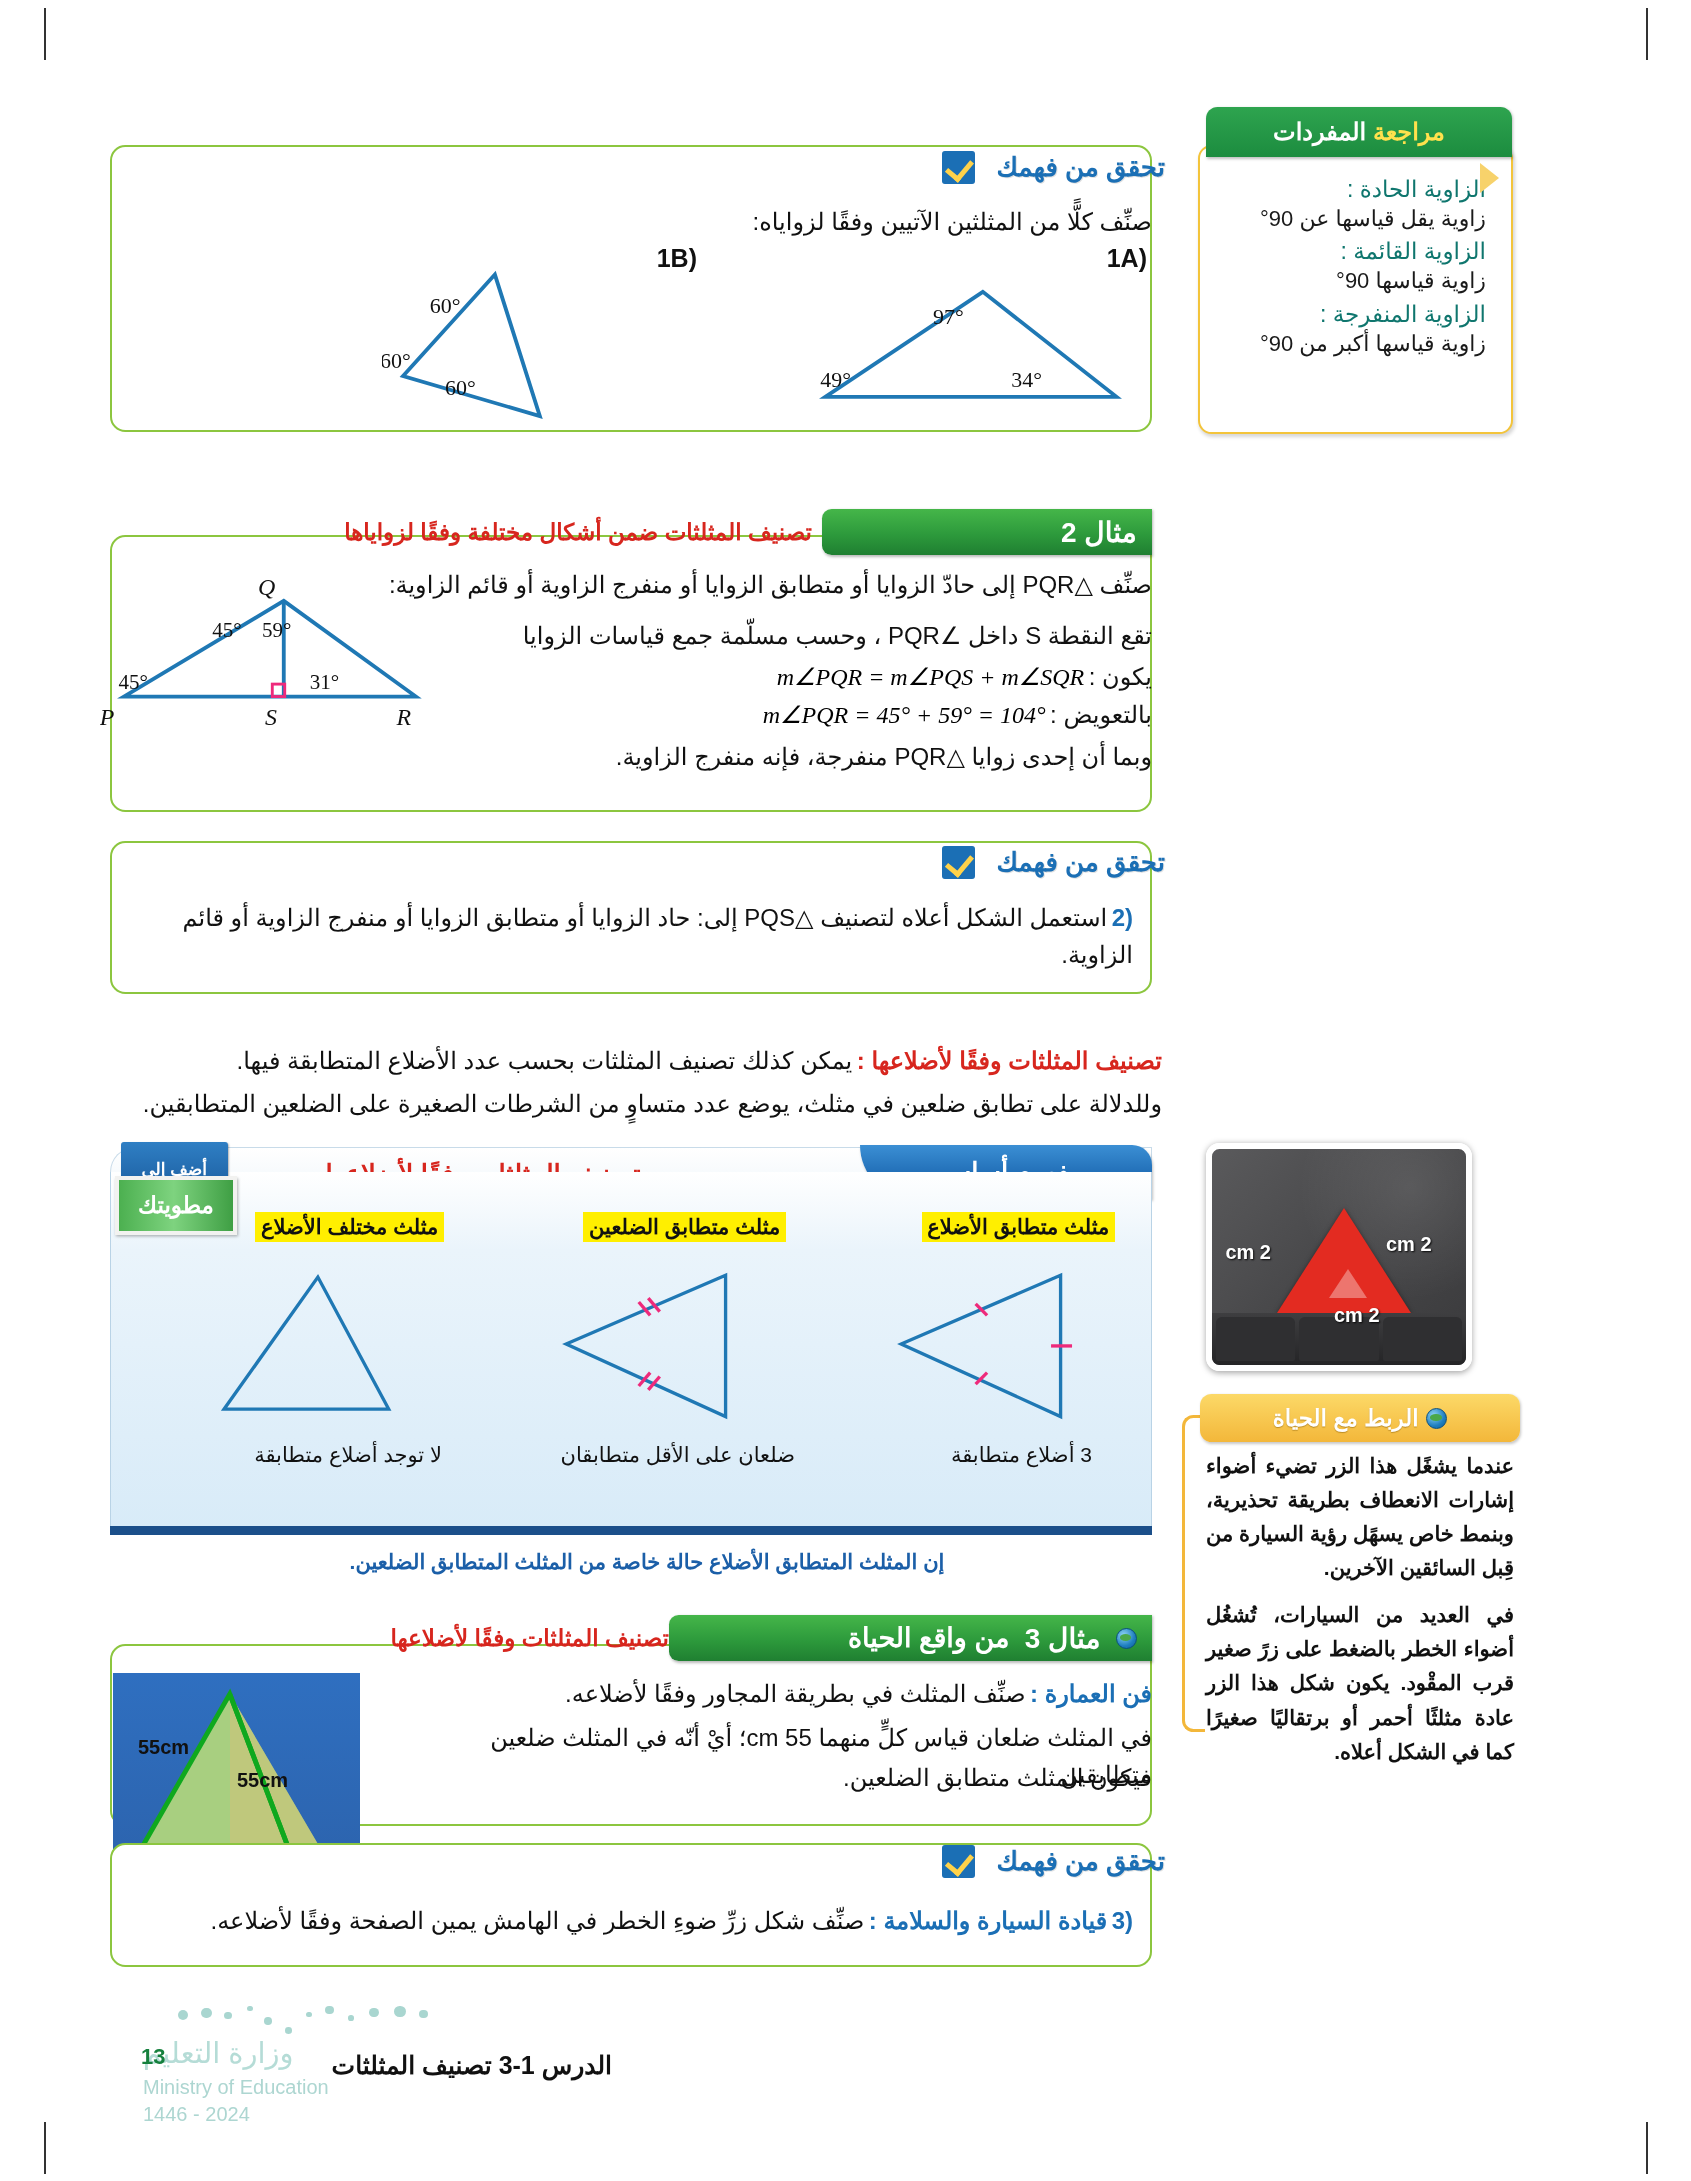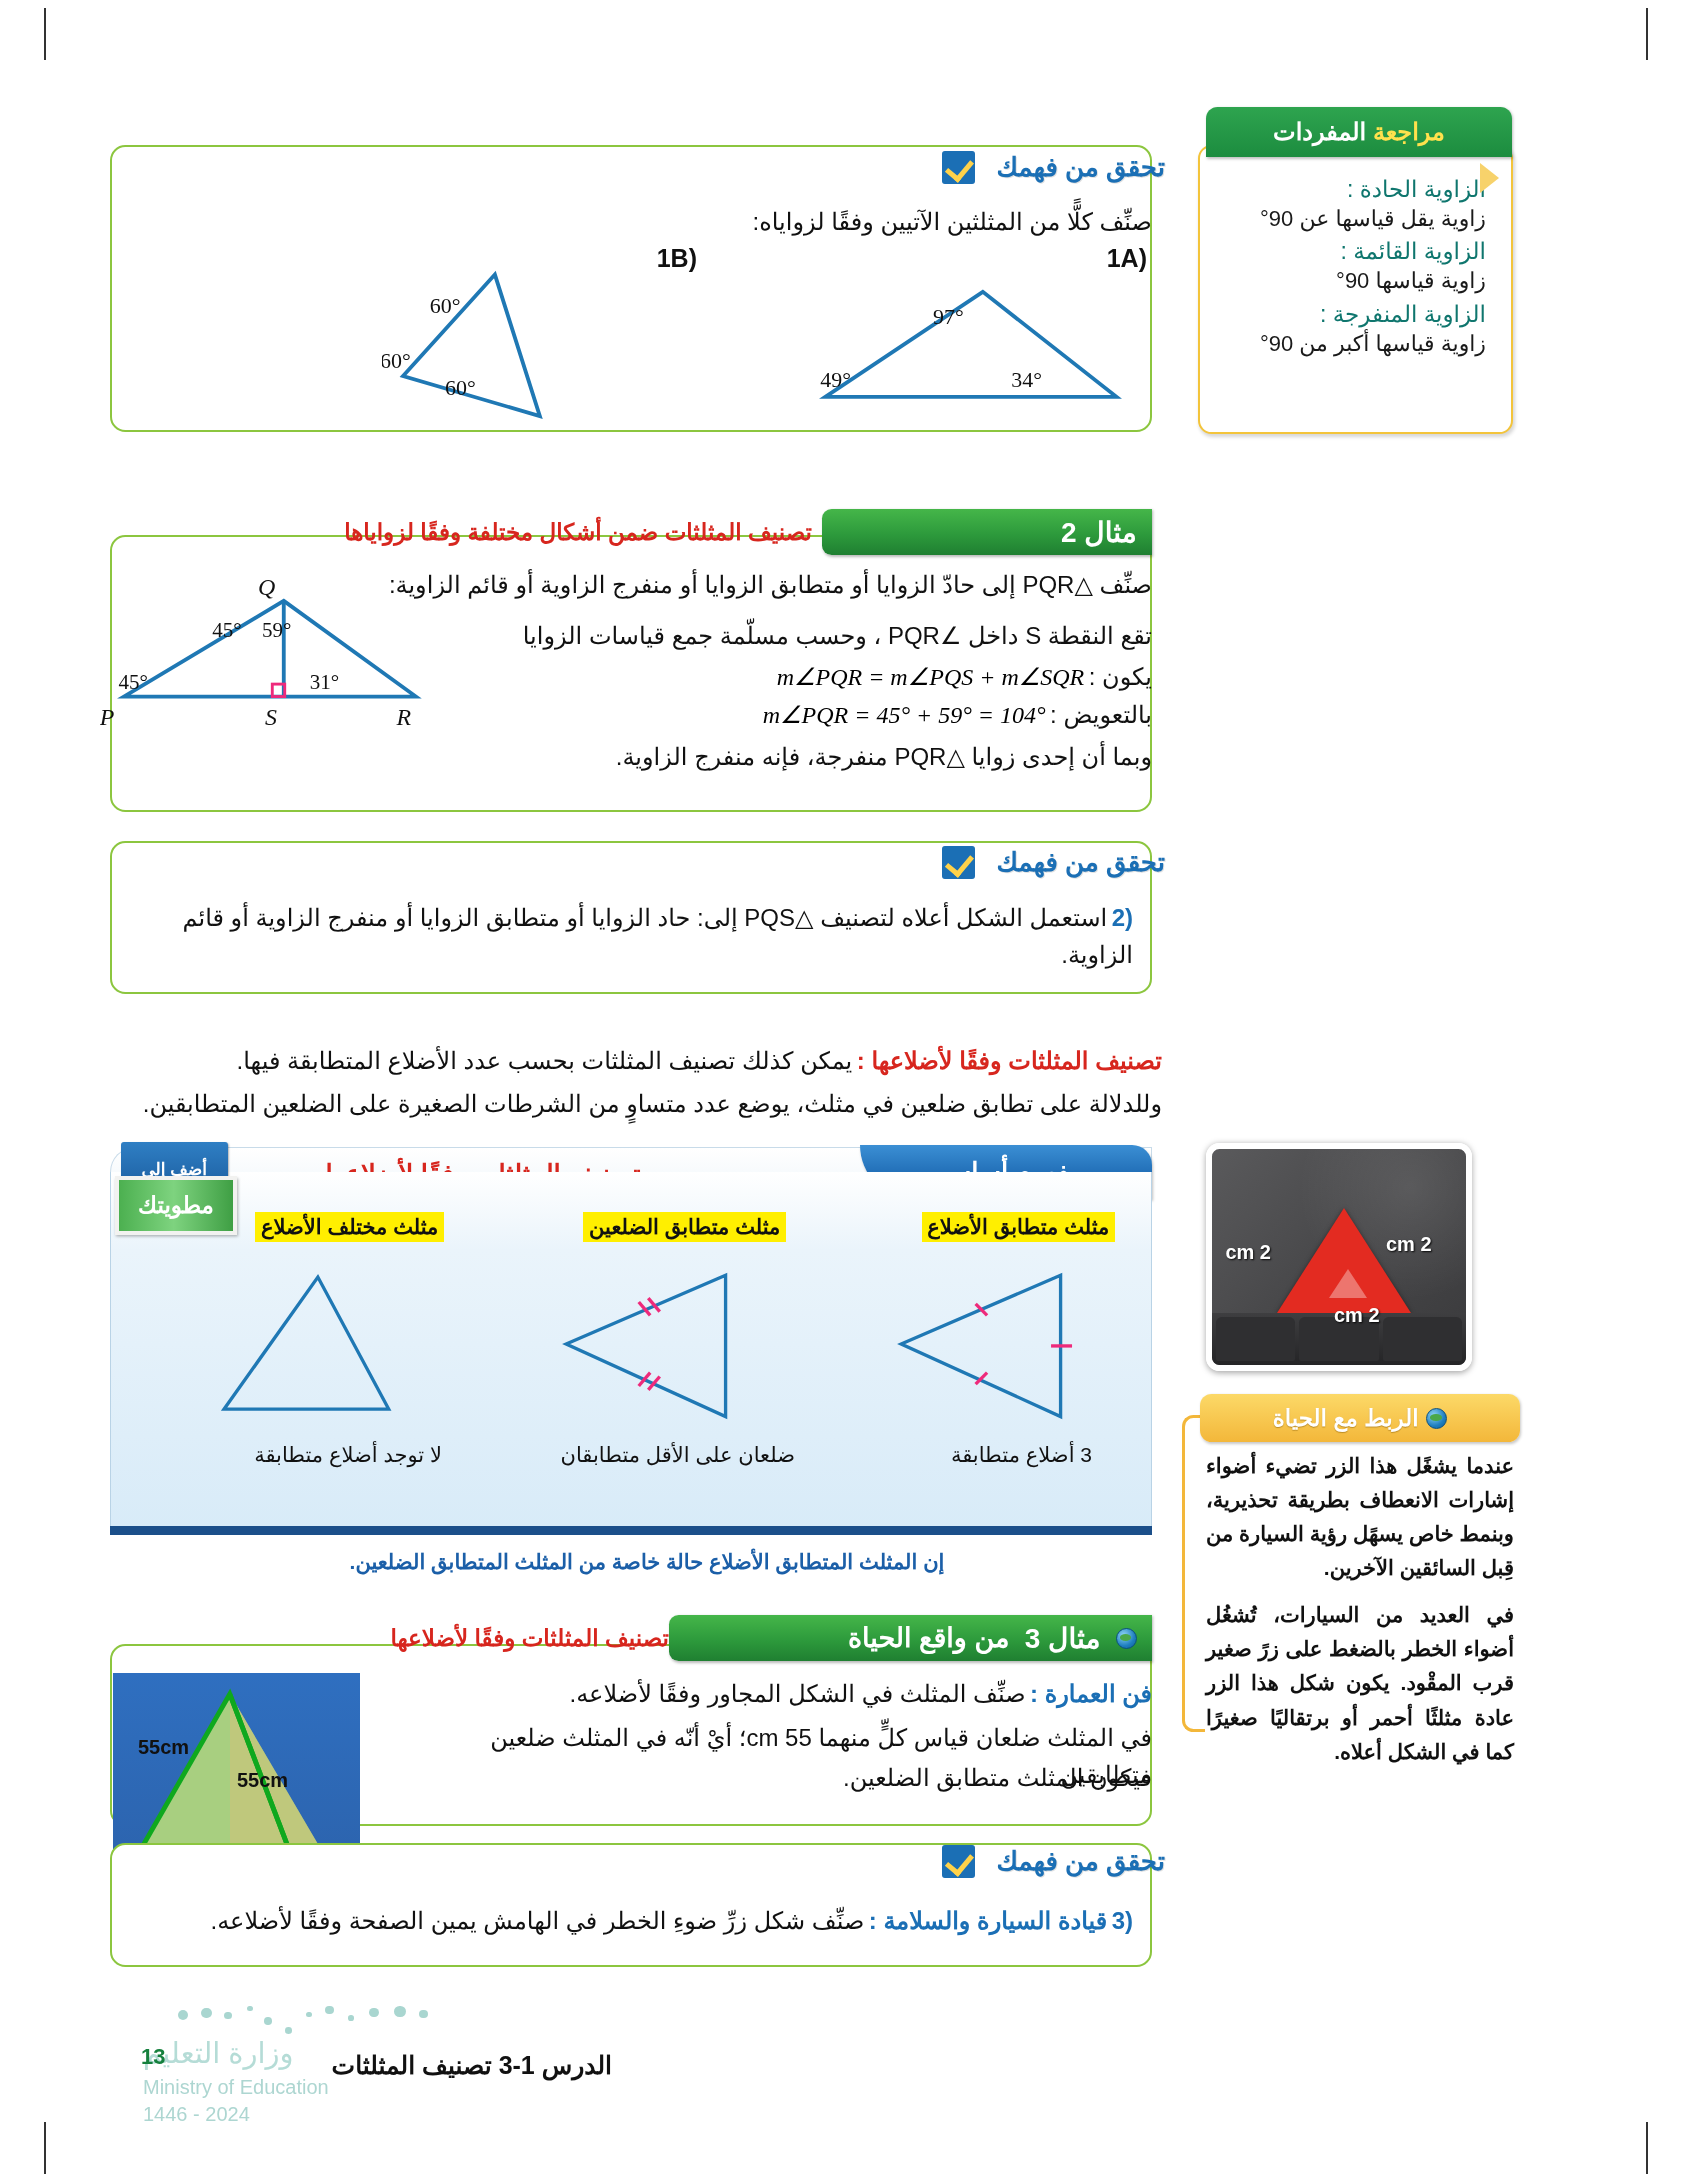--- a/index.html
+++ b/index.html
@@ -438,21 +438,21 @@
     <span class="globe"></span>
     <span class="ex-num">مثال 3</span>
     <span class="ex-sub">من واقع الحياة</span>
   </div>
   <div class="ex-title-wrap" style="left:401px; top:1615px; width:268px; justify-content:flex-start;">
     <span class="ex-title">تصنيف المثلثات وفقًا لأضلاعها</span>
   </div>
 
   <div class="abs" style="left:411px; top:1675px; width:741px; direction:rtl; text-align:right;">
     <span style="font-size:24px; font-weight:bold; color:#1b6fb5;">فن العمارة :</span>
-    <span class="bodytext" style="display:inline;">صنِّف المثلث في الشكل المجاور وفقًا لأضلاعه.</span>
+    <span class="bodytext" style="display:inline;">صنِّف المثلث في بطريقة المجاور وفقًا لأضلاعه.</span>
   </div>
   <div class="bodytext" style="position:absolute; left:411px; top:1719px; width:741px;">في المثلث ضلعان قياس كلٍّ منهما 55 cm؛ أيْ أنّه في المثلث ضلعين متطابقين</div>
   <div class="bodytext" style="position:absolute; left:411px; top:1759px; width:741px;">فيكون المثلث متطابق الضلعين.</div>
 
   <div class="pyr">
     <div class="shape"></div>
     <div class="shade"></div>
     <svg width="247" height="201" style="position:absolute;left:0;top:0;" viewBox="0 0 258 210">
       <polygon points="122,22 28,186 186,190" fill="none" stroke="#0fa81e" stroke-width="5"></polygon>
       <line x1="122" y1="22" x2="186" y2="190" stroke="#0fa81e" stroke-width="5"></line>

